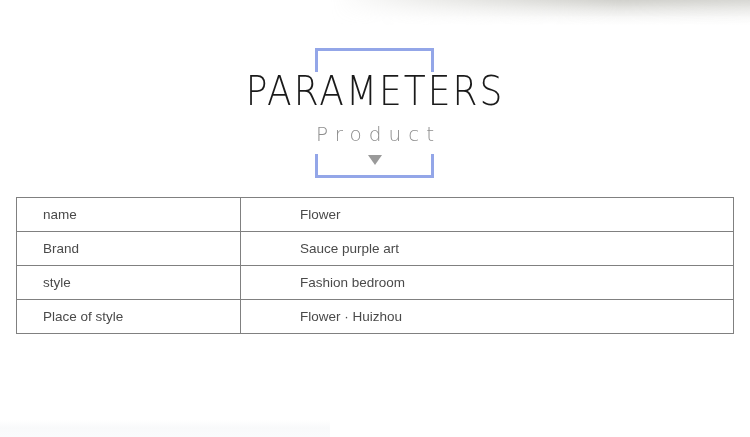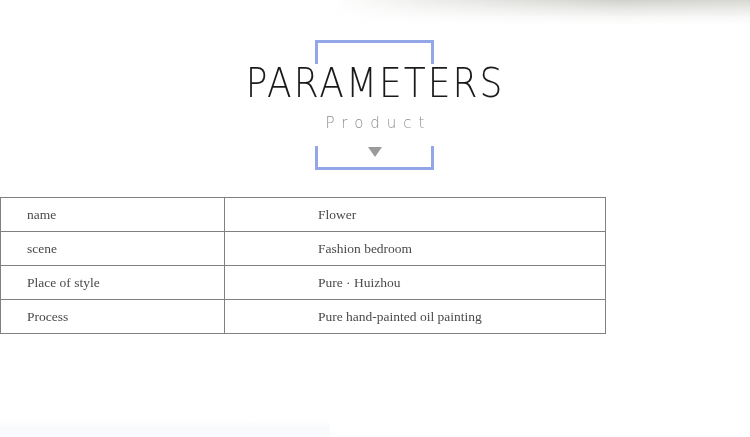--- a/index.html
+++ b/index.html
@@ -50,21 +50,21 @@
         rgba(255,255,255,0) 0%,
         rgba(248,249,250,0.9) 45%,
         rgba(250,251,252,1) 100%);
     pointer-events: none;
   }
 
   
   .header {
     position: absolute;
     left: 0;
-    top: 8px;
+    top: 16px;
     width: 750px;
     height: 190px;
   }
   .bracket-frame {
     position: absolute;
     left: 315px;
     top: 32px;
     width: 119px;
     height: 130px;
   }
@@ -101,21 +101,21 @@
     font-family: "DejaVu Sans", sans-serif;
     transform: scaleY(1.12);
     transform-origin: center top;
   }
   .title-sub {
     position: absolute;
     left: 0;
     top: 108px;
     width: 750px;
     text-align: center;
-    font-size: 15px;
+    font-size: 20px;
     font-weight: 300;
     letter-spacing: 7px;
     text-indent: 7px;
     color: #8d8d8d;
     line-height: 1;
     font-family: "DejaVu Sans", sans-serif;
   }
   .triangle-marker {
     position: absolute;
     left: 368px;
@@ -123,41 +123,40 @@
     width: 0;
     height: 0;
     border-left: 7px solid transparent;
     border-right: 7px solid transparent;
     border-top: 10px solid #9a9a9a;
   }
 
   
   .param-table {
     position: absolute;
-    left: 0;
+    left: 16px;
     top: 197px;
-    width: 606px;
+    width: 718px;
     border-collapse: collapse;
     table-layout: fixed;
-    font-family: Liberation Serif, serif;
   }
   .param-table td {
     border: 1px solid #808080;
     height: 33px;
     font-size: 13.5px;
     color: #4a4a4a;
     vertical-align: middle;
     padding: 0;
   }
   .param-table td.cell-label {
     width: 197px;
     padding-left: 26px;
   }
   .param-table td.cell-value {
-    padding-left: 93px;
+    padding-left: 59px;
   }
 </style>
 </head>
 <body>
 
 <div class="top-band"></div>
 
 <div class="header">
 
   <div class="bracket-frame">
@@ -173,27 +172,27 @@
 
 </div>
 
 <table class="param-table">
   <tbody>
       <tr>
         <td class="cell-label">name</td>
         <td class="cell-value">Flower</td>
       </tr>
       <tr>
-        <td class="cell-label">scene</td>
+        <td class="cell-label">Brand</td>
+        <td class="cell-value">Sauce purple art</td>
+      </tr>
+      <tr>
+        <td class="cell-label">style</td>
         <td class="cell-value">Fashion bedroom</td>
       </tr>
       <tr>
         <td class="cell-label">Place of style</td>
-        <td class="cell-value">Pure · Huizhou</td>
-      </tr>
-      <tr>
-        <td class="cell-label">Process</td>
-        <td class="cell-value">Pure hand-painted oil painting</td>
+        <td class="cell-value">Flower · Huizhou</td>
       </tr>
     </tbody>
 </table>
 
 <div class="bottom-artifact"></div>
 
 </body></html>

